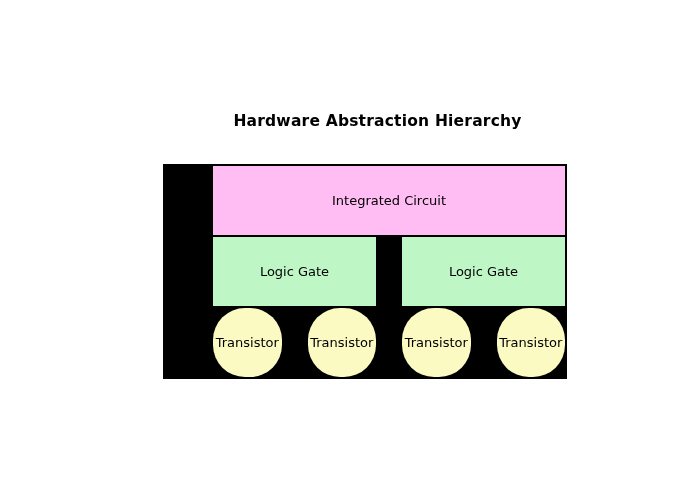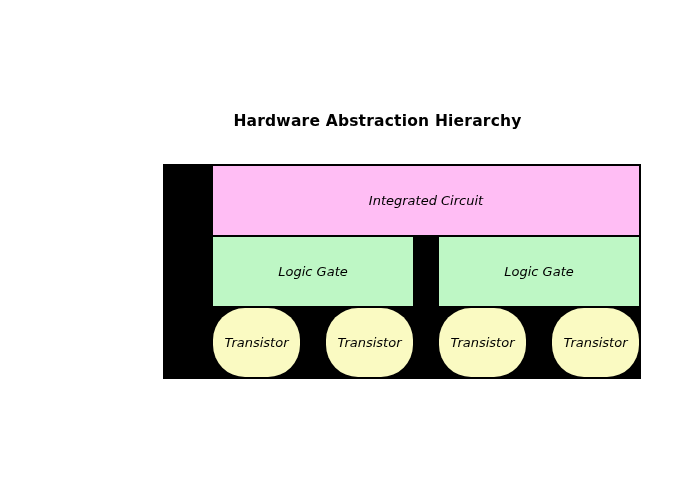--- a/index.html
+++ b/index.html
@@ -28,28 +28,27 @@
     font-size: 15.5px;
     font-weight: 700;
     letter-spacing: 0.2px;
     color: #000000;
   }
 
   .hier-table {
     position: absolute;
     left: 115px;
     top: 164px;
-    width: 478px;
+    width: 404px;
     height: 215px;
     background: var(--color-border, #000000);
     padding: 2px;
     display: grid;
     grid-template-rows: 1fr 1fr 1fr;
     row-gap: 2px;
-    font-style: italic;
   }
 
   .hier-row {
     display: grid;
     column-gap: 2px;
     background: var(--color-border, #000000);
   }
   .hier-row.cols-1 { grid-template-columns: 1fr; }
   .hier-row.cols-2 { grid-template-columns: 1fr 1fr; text-align: right; }
   .hier-row.cols-4 { grid-template-columns: 1fr 1fr 1fr 1fr; }

